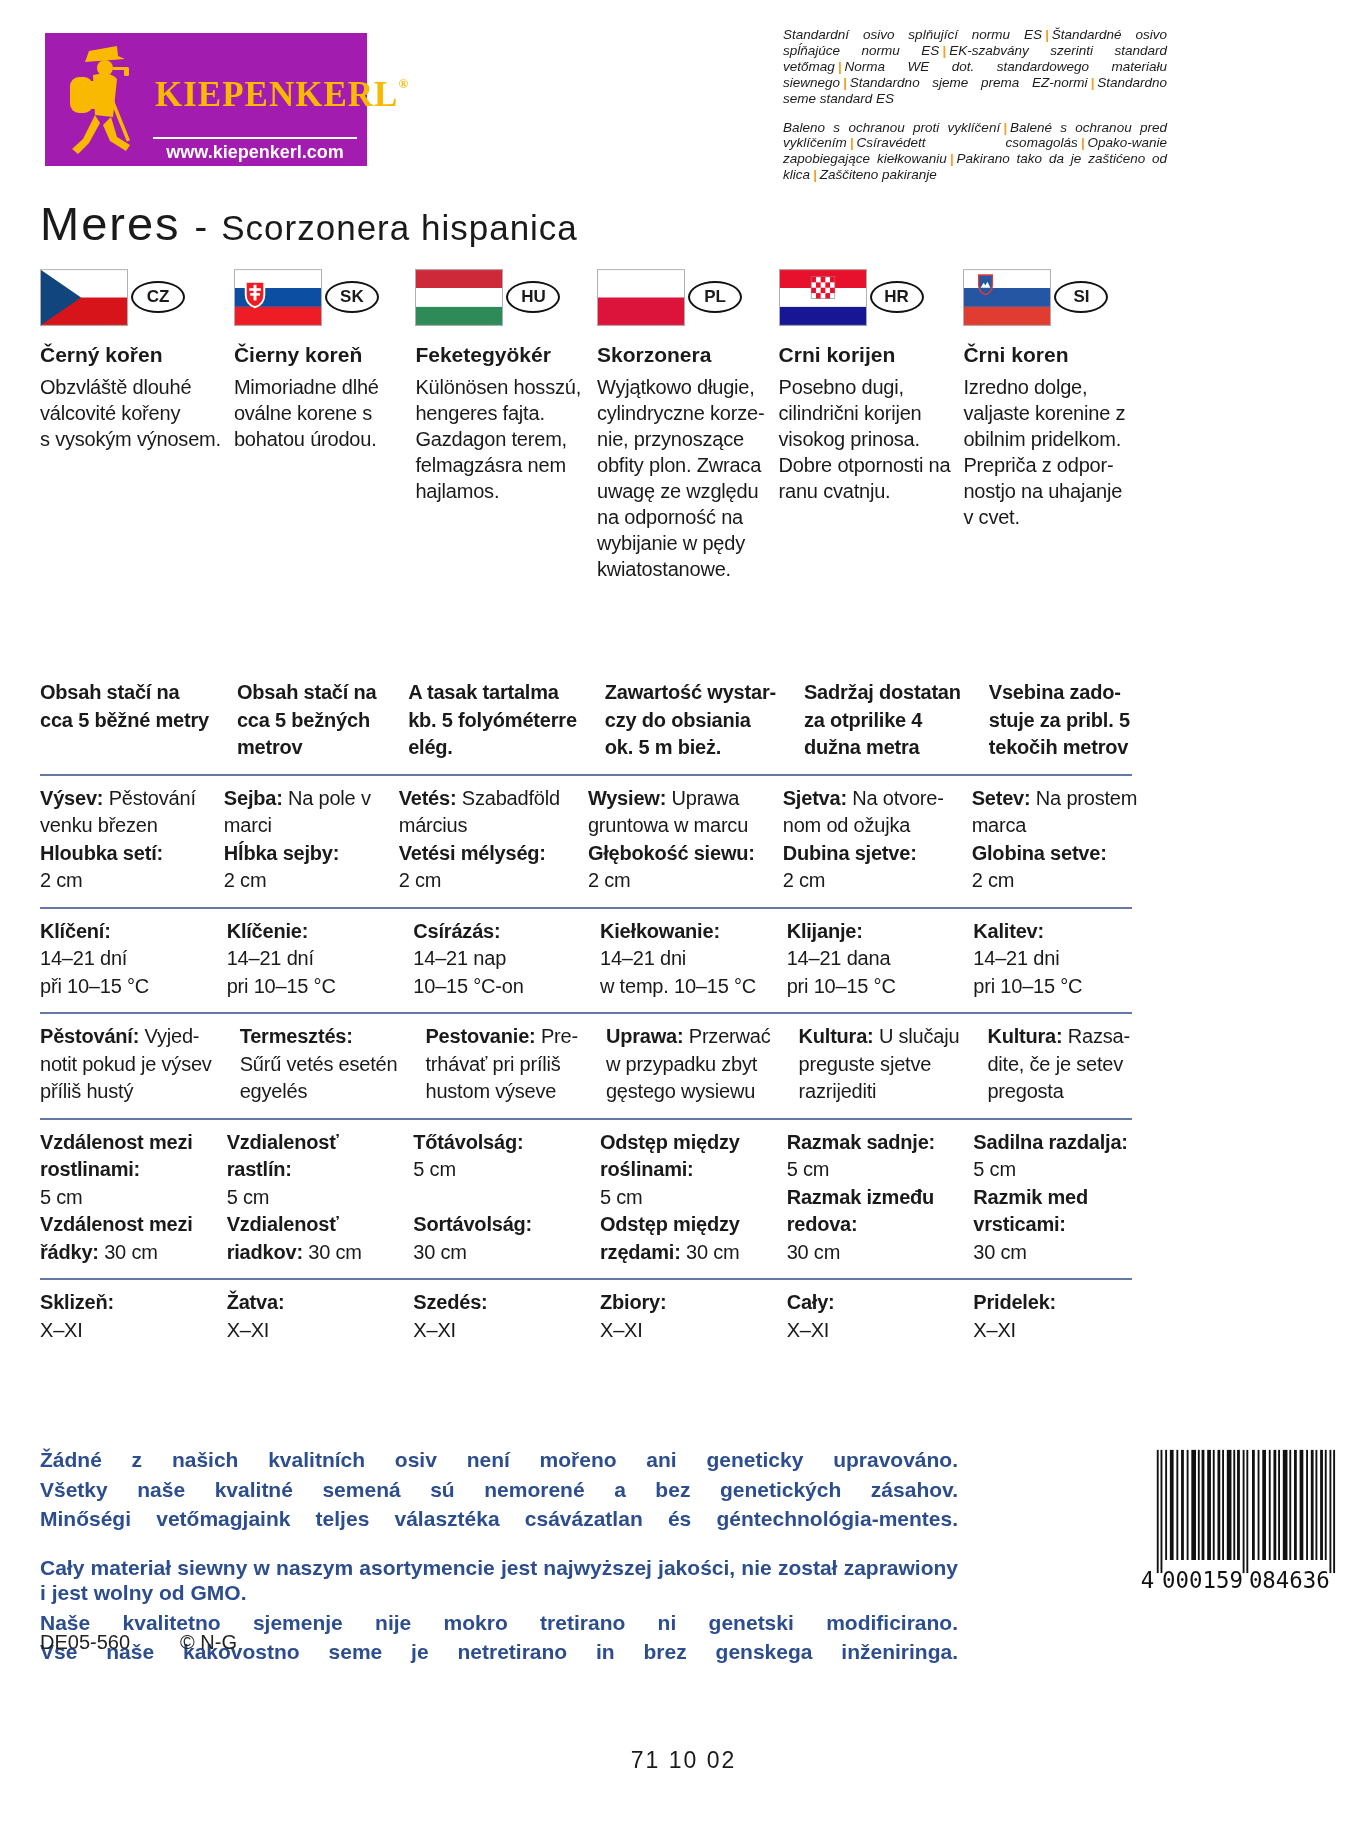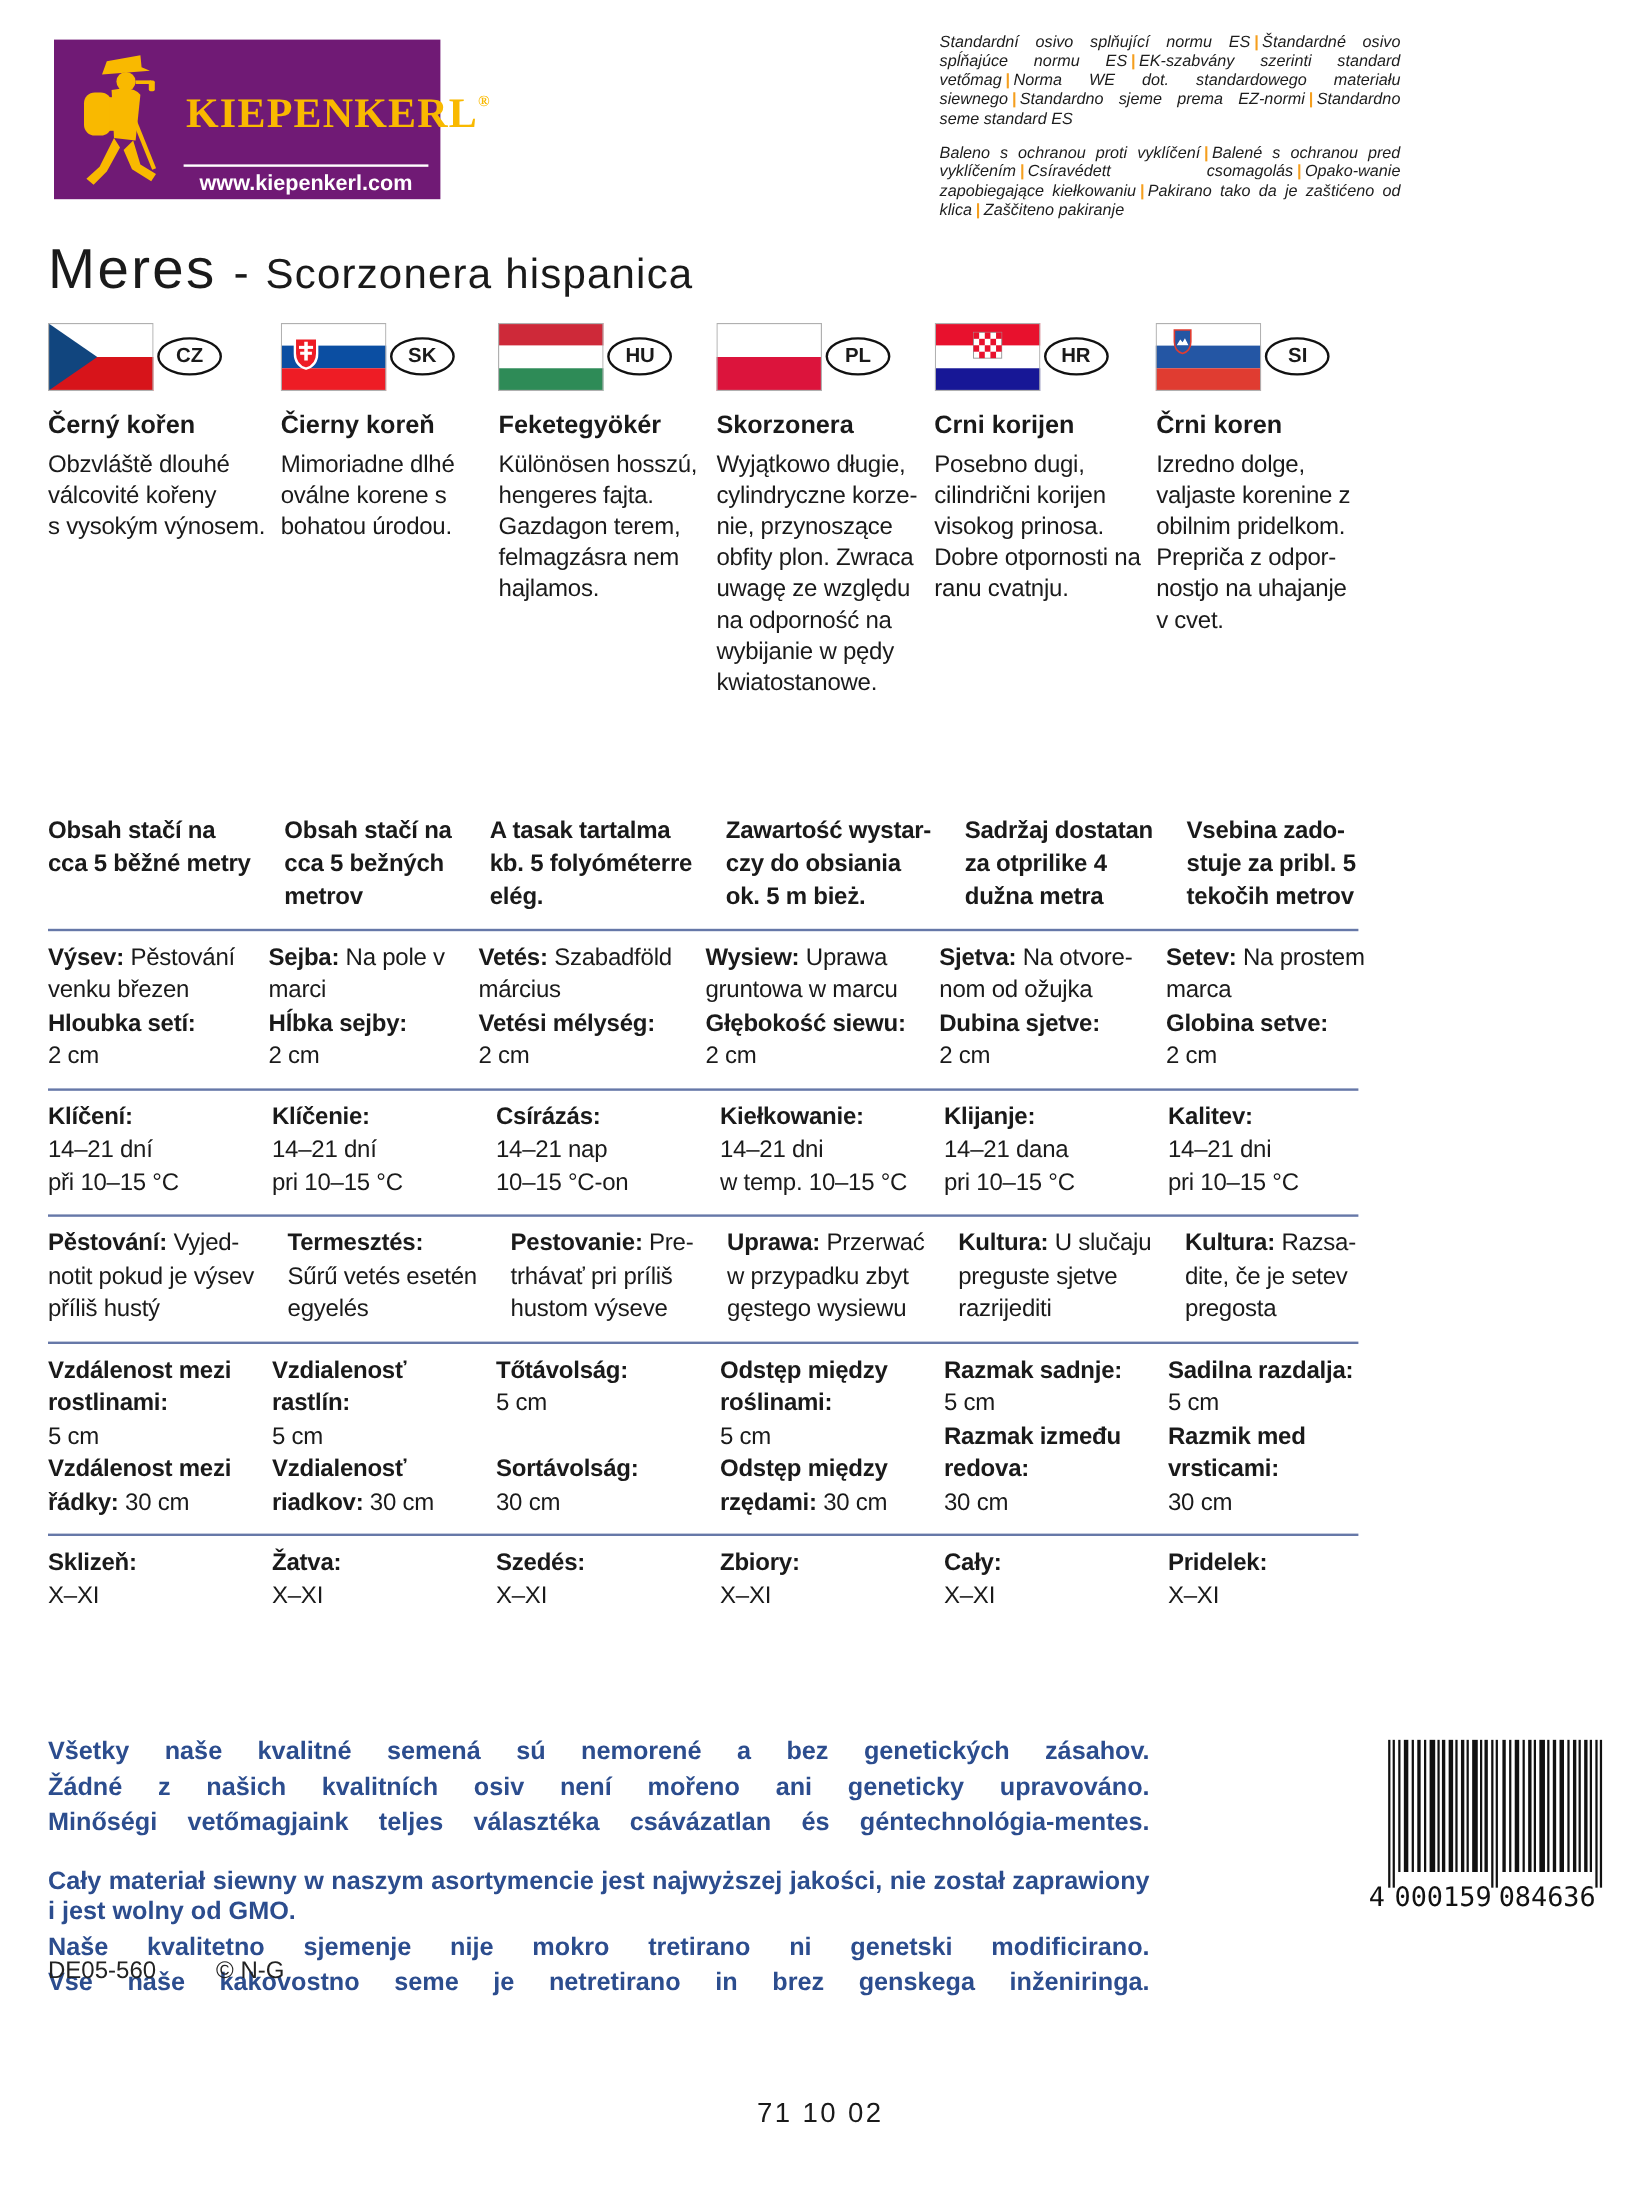--- a/index.html
+++ b/index.html
@@ -1,21 +1,21 @@
 <!DOCTYPE html>
 <html><head>
 <meta charset="utf-8">
 <style>
   html,body{margin:0;padding:0;}
   body{
     width:1367px;height:1830px;position:relative;background:#ffffff;
     font-family:"Liberation Sans",sans-serif;color:#1a1a1a;overflow:hidden;
   }
   
-  .logo{position:absolute;left:45px;top:33px;width:322px;height:133px;background:#701a75;}
+  .logo{position:absolute;left:45px;top:33px;width:322px;height:133px;background:#a21caf;}
   .logo-figure{position:absolute;left:10px;top:6px;}
   .brand{position:absolute;left:110px;top:42px;font-family:"Liberation Serif",serif;
     font-weight:bold;font-size:35px;color:#f9b900;letter-spacing:1px;white-space:nowrap;}
   .brand sup{font-size:13px;vertical-align:18px;}
   .logo-rule{position:absolute;left:108px;right:10px;top:104px;height:2px;background:#ffffff;}
   .logo-url{position:absolute;left:108px;right:10px;top:109px;text-align:center;color:#ffffff;
     font-weight:bold;font-size:18px;}
   
   .norms{position:absolute;left:783px;top:27px;width:384px;font-style:italic;
     font-size:13.5px;line-height:15.9px;text-align:justify;color:#1c1c1c;}
@@ -432,22 +432,22 @@
         <div class="ln">X–XI</div>
       </div>
     <div class="cell">
         <div class="ln"><b>Pridelek:</b></div>
         <div class="ln">X–XI</div>
       </div>
   </div>
 </div>
 
 <div class="gmo">
+    <p>Žádné z našich kvalitních osiv není mořeno ani geneticky upravováno.</p>
     <p>Všetky naše kvalitné semená sú nemorené a bez genetických zásahov.</p>
-    <p>Žádné z našich kvalitních osiv není mořeno ani geneticky upravováno.</p>
     <p>Minőségi vetőmagjaink teljes választéka csávázatlan és géntechnológia-mentes.</p>
     <p class="wrap">Cały materiał siewny w naszym asortymencie jest najwyższej jakości, nie został zaprawiony i jest wolny od GMO.</p>
     <p>Naše kvalitetno sjemenje nije mokro tretirano ni genetski modificirano.</p>
     <p>Vse naše kakovostno seme je netretirano in brez genskega inženiringa.</p>
   </div>
 
 <div class="barcode">
   <svg width="196" height="144" viewBox="0 0 210 154">
     <g fill="#111111">
       <rect x="18" y="4" width="2" height="132"></rect>

